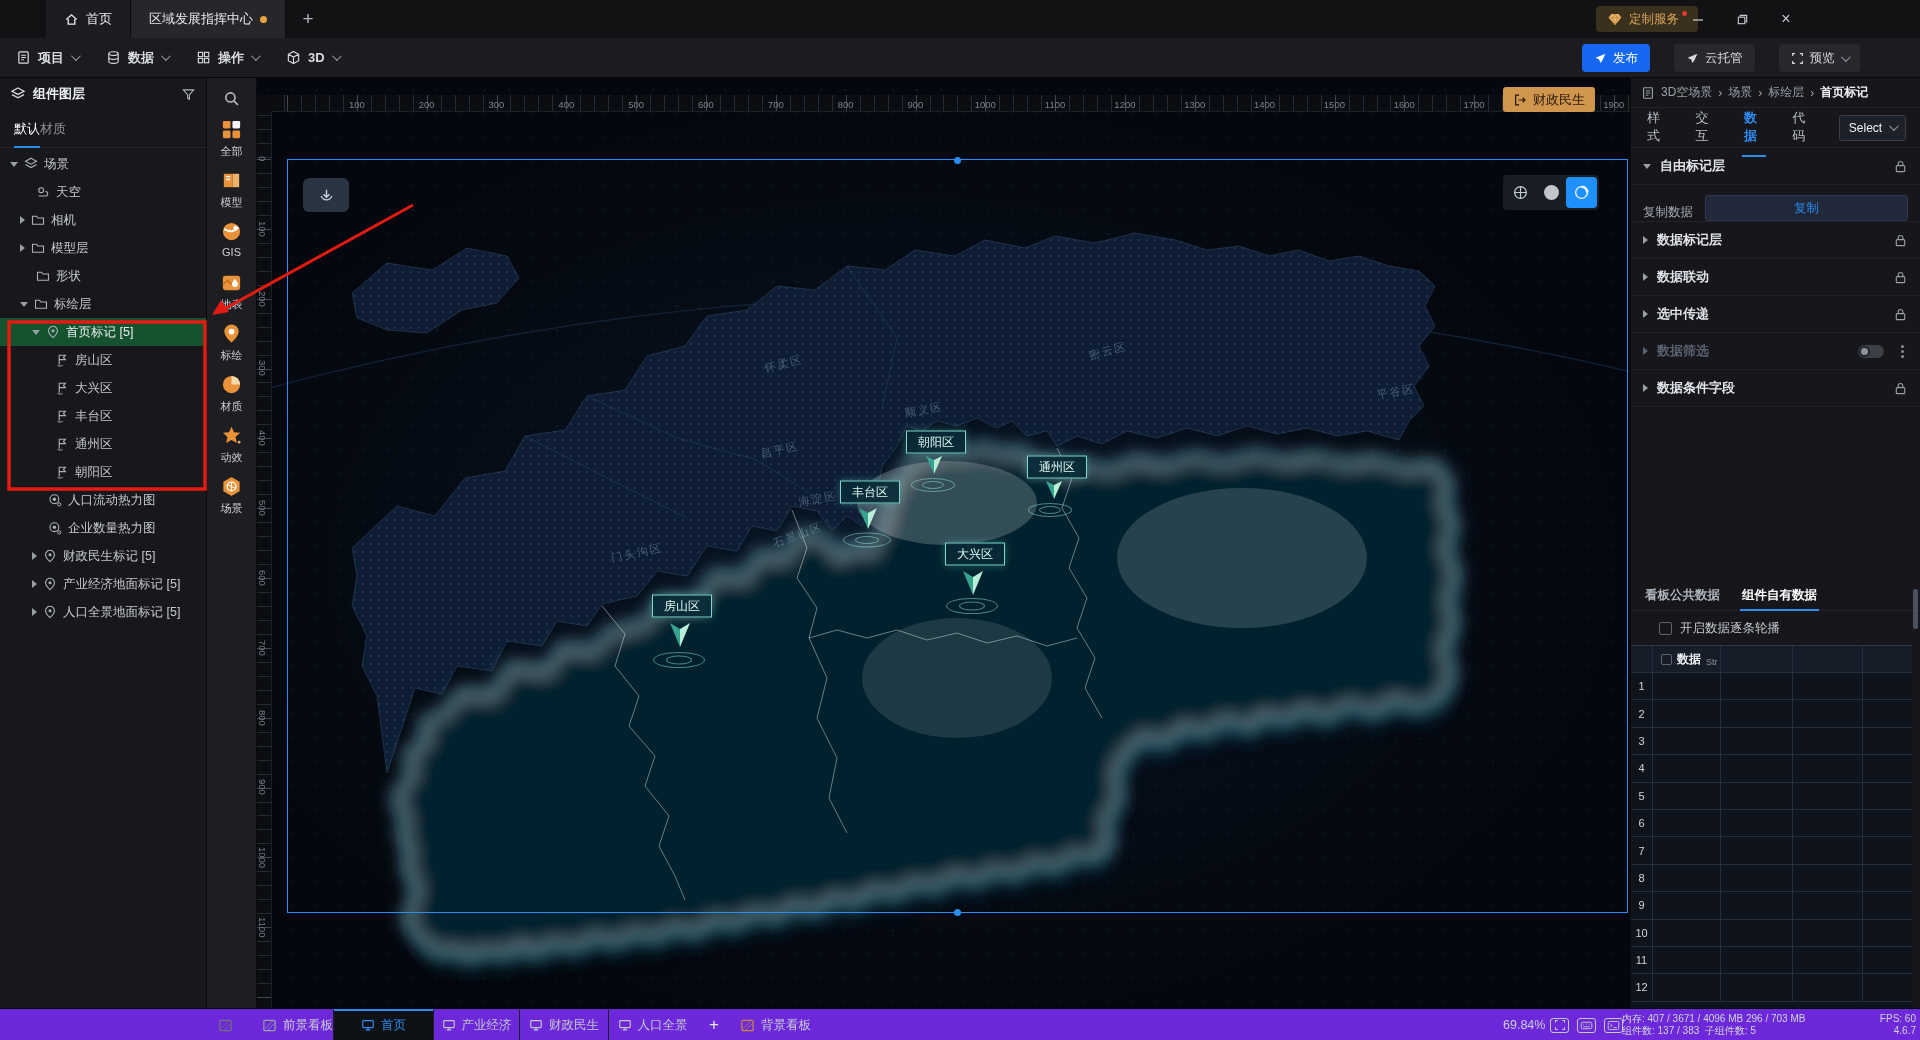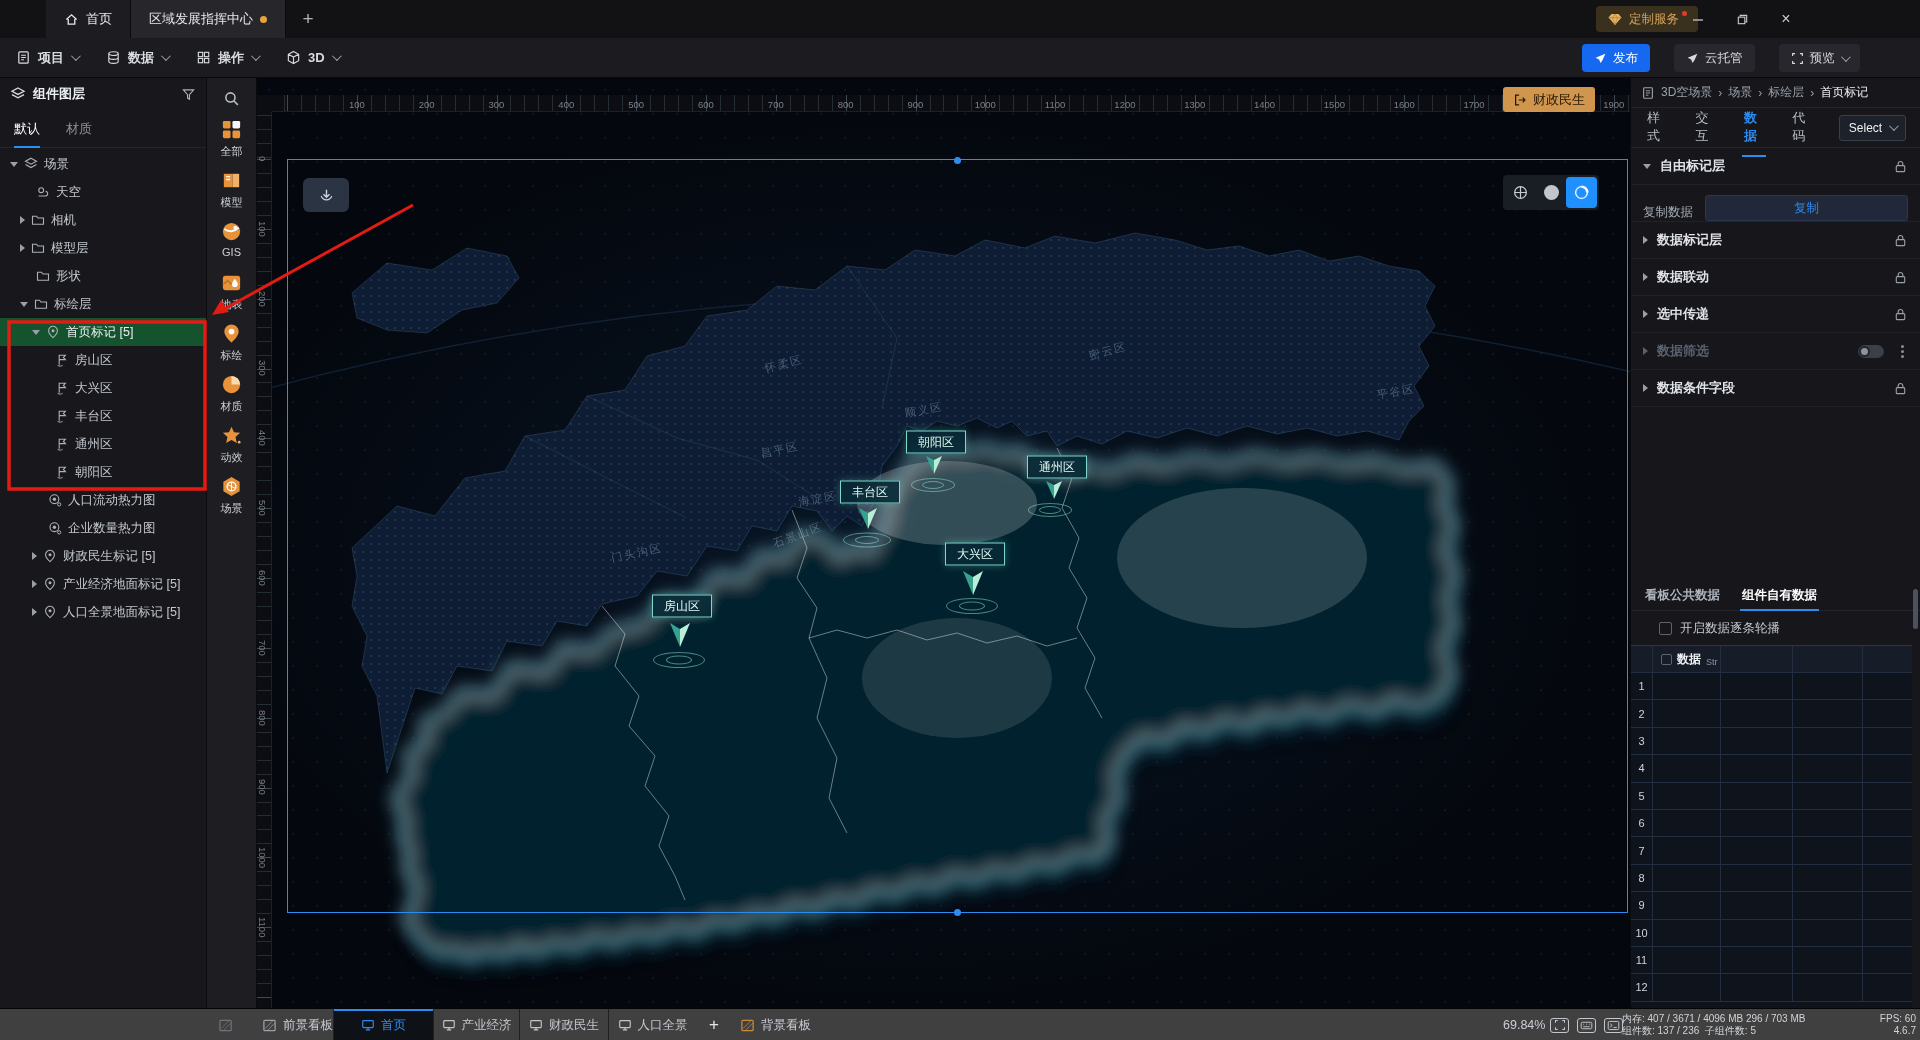--- a/index.html
+++ b/index.html
@@ -22,21 +22,21 @@
 .menu-item{display:flex;align-items:center;gap:7px;color:#d8dbe0;font-size:13px;font-weight:bold}
 .chev{width:7px;height:7px;border-right:1.4px solid #9aa0a8;border-bottom:1.4px solid #9aa0a8;transform:rotate(45deg) translateY(-2px)}
 .menu-right{position:absolute;left:1582px;top:44px;display:flex;gap:24px;height:28px}
 .mbtn{display:flex;align-items:center;gap:6px;padding:0 12px;border-radius:4px;font-size:12.5px}
 .mbtn.blue{background:#1668f0;color:#fff}
 .mbtn.dark{background:#27272d;color:#d6d9de}
 
 .layer-panel{position:absolute;left:0;top:78px;width:207px;bottom:32px;background:#18181c;border-right:1px solid #0b0b0d}
 .lp-head{height:32px;display:flex;align-items:center;gap:7px;padding:0 10px;color:#eceff3;font-size:13px;font-weight:bold}
 .lp-head .sp{flex:1}
-.lp-tabs{height:38px;display:flex;gap:26px;padding:0 14px;border-bottom:1px solid #25252a}
+.lp-tabs{height:38px;display:flex;padding:0 14px;border-bottom:1px solid #25252a}
 .lp-tab{display:flex;align-items:flex-end;padding-bottom:8px;color:#8b9097;font-size:13px;border-bottom:2px solid transparent;margin-bottom:-1px}
 .lp-tab.on{color:#fff;border-bottom-color:#2d8cf0}
 .tree{padding-top:2px}
 .trow{height:28px;display:flex;align-items:center;gap:6px;color:#c3c8cf;font-size:12.5px;white-space:nowrap}
 .trow.sel{background:#14532d;color:#e9edf2}
 .tri{width:0;height:0;flex:none}
 .tri.d{border-left:4.5px solid transparent;border-right:4.5px solid transparent;border-top:5.5px solid #9aa0a8}
 .tri.r{border-top:4.5px solid transparent;border-bottom:4.5px solid transparent;border-left:5.5px solid #9aa0a8}
 .tic{color:#aab1b9}
 
@@ -69,21 +69,21 @@
 .sel-rect{position:absolute;left:30px;top:81px;width:1341px;height:754px;border:1px solid #2d8cf0;z-index:4;pointer-events:none}
 .sel-rect i{position:absolute;width:7px;height:7px;border-radius:50%;background:#2d8cf0;left:50%;margin-left:-3.5px}
 .sel-rect i.t{top:-3.5px}.sel-rect i.b{bottom:-3.5px}
 .map-badge{position:absolute;transform:translate(-50%,-50%);background:rgba(8,42,54,.9);border:1px solid #7fd8cd;color:#e2fbf4;font-size:12px;padding:2px 11px;white-space:nowrap;z-index:3;box-shadow:0 0 8px rgba(110,220,205,.35)}
 .pin{position:absolute;transform:translateX(-50%);z-index:3}
 .ripple{position:absolute;border:1px solid rgba(150,235,215,.5);border-radius:50%;transform:translate(-50%,-50%);z-index:2}
 .flabel{position:absolute;transform:translate(-50%,-50%) rotate(var(--r,-10deg));color:rgba(150,180,210,.42);font-size:11px;letter-spacing:2px;z-index:2;white-space:nowrap}
 
 .inspector{position:absolute;left:1630px;top:78px;right:0;bottom:32px;background:#16161b;border-left:1px solid #0b0b0d}
 .crumb{height:30px;display:flex;align-items:center;gap:6px;padding:0 10px;border-bottom:1px solid #24242a;color:#9aa1aa;font-size:12px;white-space:nowrap}
-.crumb b{color:#f0f2f5;font-weight:normal}
+.crumb b{color:#f0f2f5;font-weight:bold}
 .itabs{height:40px;display:flex;align-items:center;gap:24px;padding:0 14px;border-bottom:1px solid #24242a}
 .itab{font-size:13px;color:#b9bfc7;padding:10px 2px;border-bottom:2px solid transparent;margin-bottom:-1px}
 .itab.on{color:#2d8cf0;border-bottom-color:#2d8cf0;font-weight:bold}
 .isel{margin-left:auto;width:80px;height:26px;border:1px solid #3a404a;border-radius:3px;background:#1d2129;display:flex;align-items:center;gap:6px;padding:0 9px;color:#eef1f4;font-size:12px;font-weight:normal}
 .isel .chev{margin-left:auto}
 .sec{height:37px;display:flex;align-items:center;gap:9px;padding:0 12px;border-bottom:1px solid #222228;color:#dfe3e9;font-size:13px;font-weight:bold}
 .sec .lk{margin-left:auto;color:#9aa0a8}
 .sec.dis{color:#596270}.sec.dis .tri.r{border-left-color:#596270}
 .toggle{margin-left:auto;width:26px;height:13px;border-radius:7px;background:#3a3f48;position:relative}
 .toggle i{position:absolute;left:1px;top:1px;width:11px;height:11px;border-radius:50%;background:#8d949e;border:2px solid #23262c}
@@ -96,21 +96,21 @@
 .carousel{position:absolute;left:28px;top:542px;display:flex;align-items:center;gap:8px;color:#c6cbd2;font-size:12.5px}
 .cbx{width:13px;height:13px;border:1px solid #5d646e;border-radius:2px;background:transparent;flex:none}
 .dtable{position:absolute;left:0;top:567px;width:281px;bottom:0;background:#0f141c;border-top:1px solid #2b3647}
 .drow,.dhead{display:grid;grid-template-columns:22px 68px 72px 70px 48px;height:27.4px;border-bottom:1px solid #232f40}
 .dhead{background:#161d28;height:27px}
 .dc{border-right:1px solid #232f40;display:flex;align-items:center;justify-content:center;font-size:11px;color:#cfd4da}
 .dh1{justify-content:flex-start;gap:5px;padding-left:8px;color:#eef1f4;font-weight:bold;font-size:12px}
 .dh1 .typ{color:#8a93a0;font-weight:normal;font-size:9px;margin-top:6px}
 .vscroll{position:absolute;right:2px;top:511px;width:5px;height:40px;background:#4a5260;border-radius:2.5px}
 
-.bottombar{position:absolute;left:0;bottom:0;width:1920px;height:32px;background:#404040;border-top:1px solid #050506}
+.bottombar{position:absolute;left:0;bottom:0;width:1920px;height:32px;background:#6d28d9;border-top:1px solid #050506}
 .bb{position:absolute;top:0;height:32px;display:flex;align-items:center;gap:6px;font-size:12.5px;color:#c9ced5}
 .bb-tab{justify-content:center;border-left:1px solid #202025;color:#c2c7ce}
 .bb-tab.on{color:#2d8cf0;background:#0e1217;box-shadow:inset 0 2px 0 #2d8cf0}
 .bb-stats{font-size:10px;line-height:12px;color:#cfd4da;white-space:nowrap}
 .bb-ib{width:19px;height:15px;border:1px solid #c2c7cd;border-radius:3px;display:flex;align-items:center;justify-content:center;color:#c2c7cd}
 
 .annot{position:absolute;left:0;top:0;z-index:99;pointer-events:none}
 </style>
 </head>
 <body>
@@ -923,21 +923,21 @@
         </svg>
       </span>
     <span class="bb-ib">
         <svg class="ic" width="13" height="13">
           <use href="#i-term"></use>
         </svg>
       </span>
   </div>
   <div class="bb bb-stats" style="left:1622px;display:block;padding-top:4px">
     <div><span>内存: 407 / 3671 / 4096 MB  296 / 703 MB</span></div>
-    <div><span>组件数: 137 / 236</span>&nbsp;&nbsp;<span>子组件数: 5</span></div>
+    <div><span>组件数: 137 / 383</span>&nbsp;&nbsp;<span>子组件数: 5</span></div>
   </div>
   <div class="bb bb-stats" style="right:4px;display:block;padding-top:4px;text-align:right">
     <div>FPS: 60</div>
     <div>4.6.7</div>
   </div>
 </div>
 
 <svg class="annot" width="1920" height="1040">
   <rect x="9" y="322" width="196" height="167" fill="none" stroke="#e31b12" stroke-width="3.5"></rect>
   <line x1="413" y1="205" x2="226" y2="308" stroke="#e31b12" stroke-width="3"></line>

